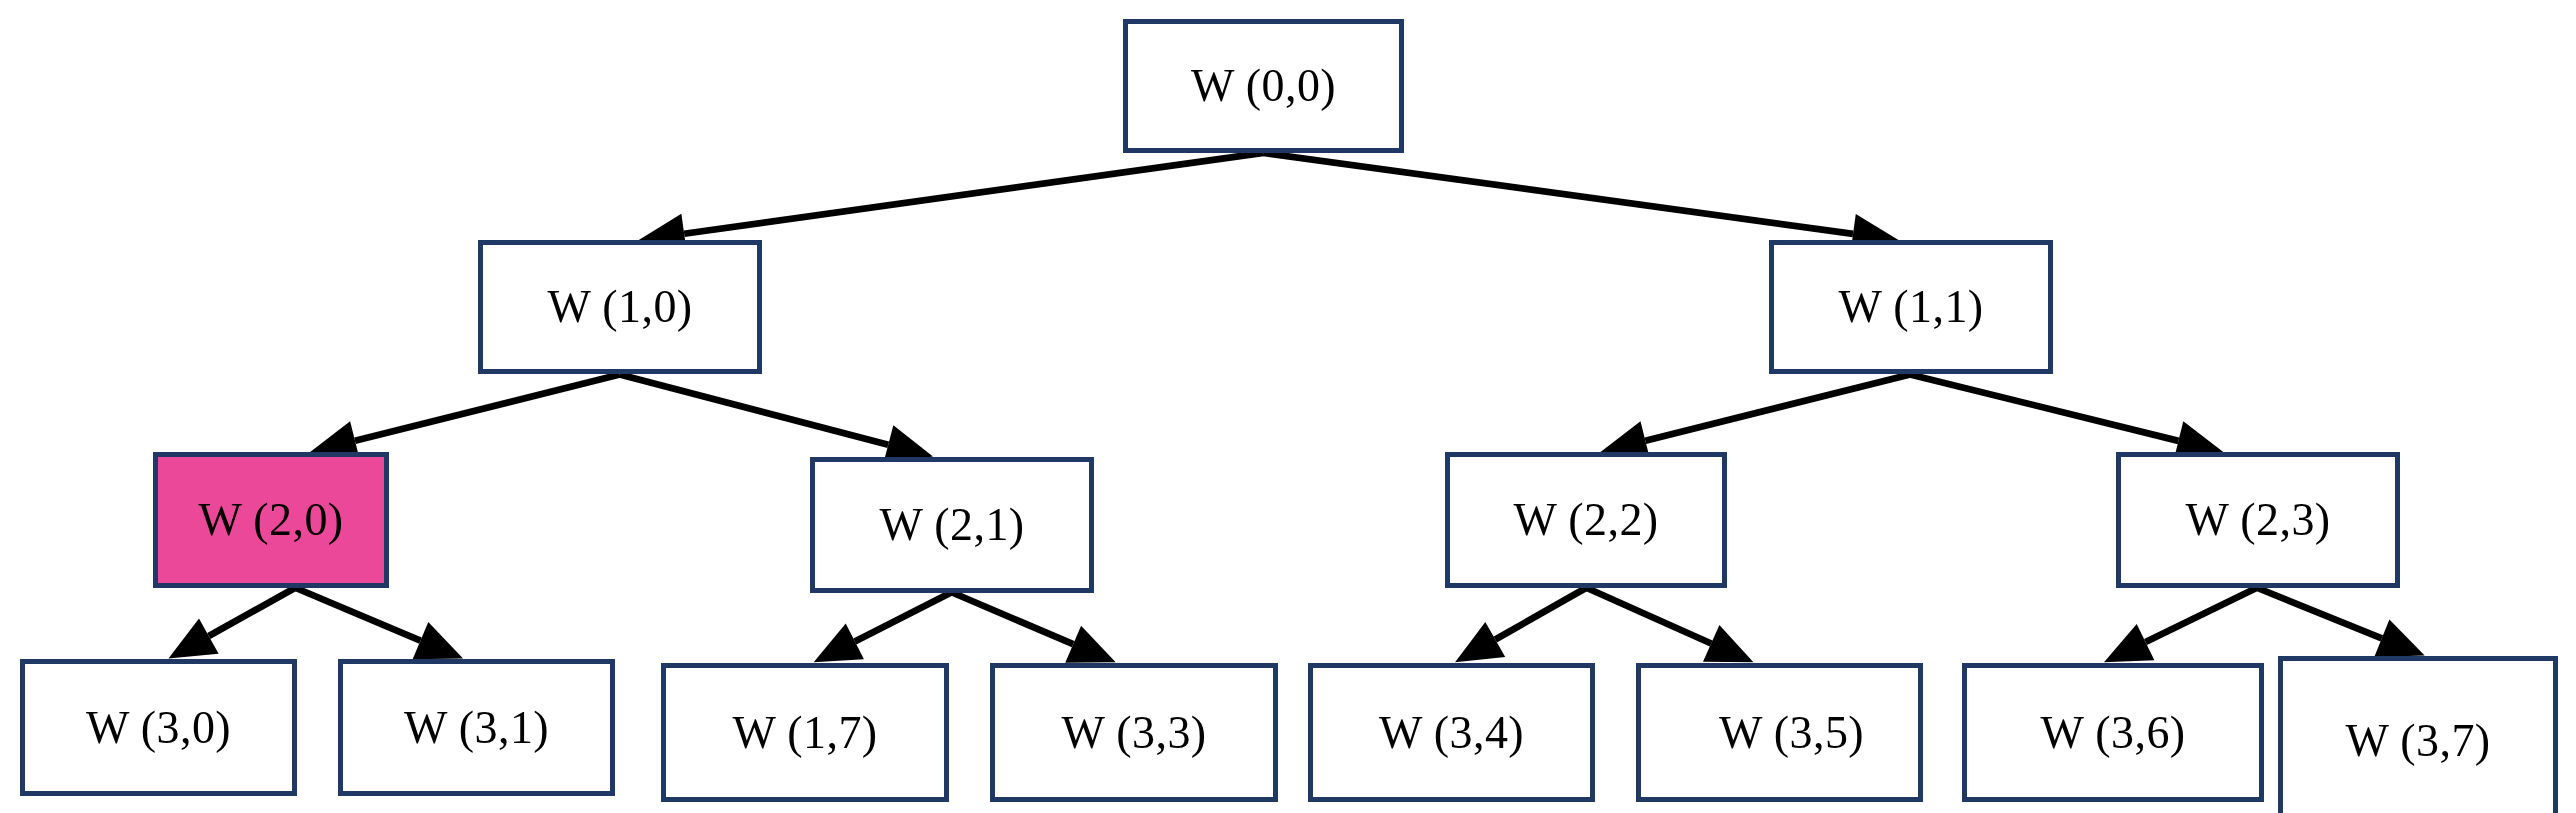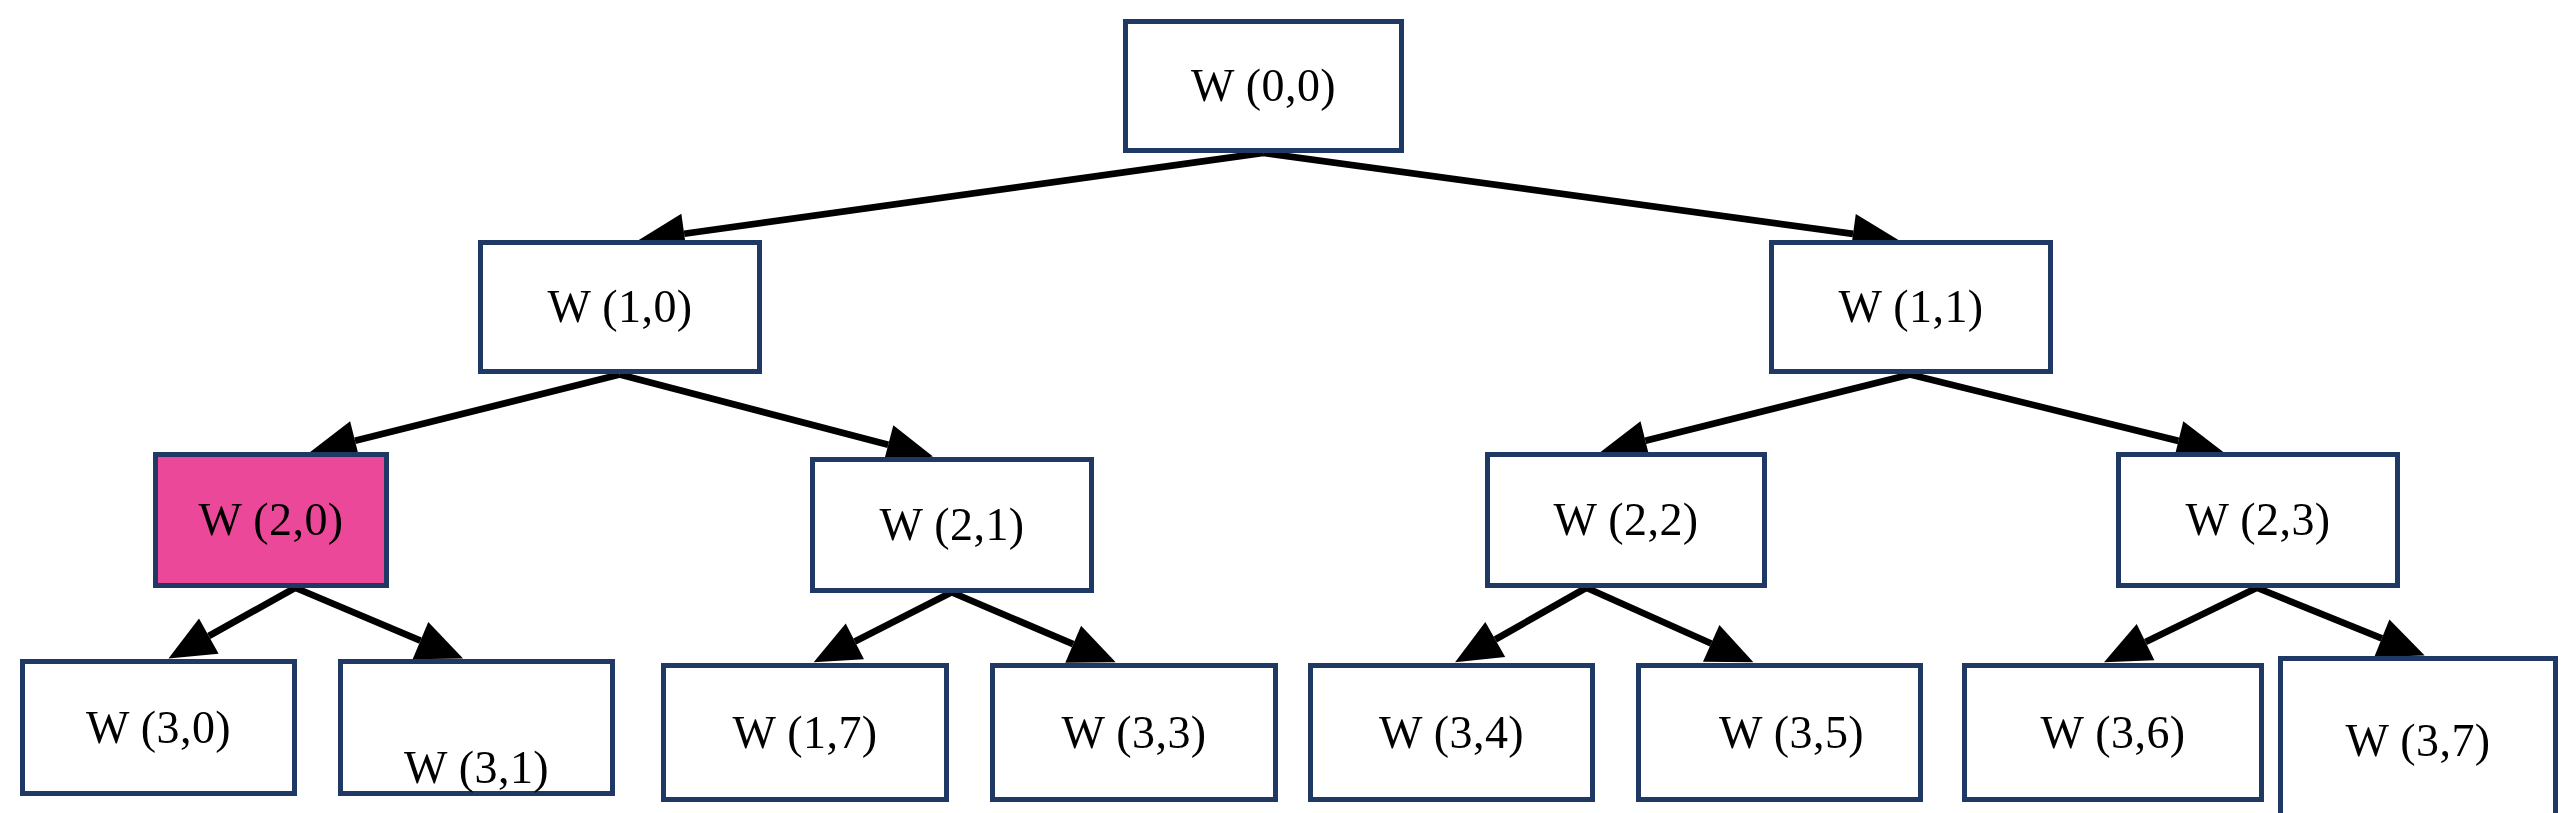--- a/index.html
+++ b/index.html
@@ -113,30 +113,30 @@
       </div>
       <div class="node" style="left: 1769px; top: 240px; width: 284px; height: 134px; border-color: rgb(31, 56, 100); background: rgb(255, 255, 255);">
         <span class="node-label" style="color: rgb(0, 0, 0);">W (1,1)</span>
       </div>
       <div class="node" style="left: 153px; top: 452px; width: 236px; height: 136px; border-color: rgb(31, 56, 100); background: #ec4899;">
         <span class="node-label" style="color: rgb(0, 0, 0);">W (2,0)</span>
       </div>
       <div class="node" style="left: 810px; top: 457px; width: 284px; height: 136px; border-color: rgb(31, 56, 100); background: rgb(255, 255, 255);">
         <span class="node-label" style="color: rgb(0, 0, 0);">W (2,1)</span>
       </div>
-      <div class="node" style="left: 1485px; top: 452px; width: 282px; height: 136px; border-color: rgb(31, 56, 100); background: rgb(255, 255, 255);">
+      <div class="node" style="left: 1445px; top: 452px; width: 282px; height: 136px; border-color: rgb(31, 56, 100); background: rgb(255, 255, 255);">
         <span class="node-label" style="color: rgb(0, 0, 0);">W (2,2)</span>
       </div>
       <div class="node" style="left: 2116px; top: 452px; width: 284px; height: 136px; border-color: rgb(31, 56, 100); background: rgb(255, 255, 255);">
         <span class="node-label" style="color: rgb(0, 0, 0);">W (2,3)</span>
       </div>
       <div class="node" style="left: 20px; top: 659px; width: 277px; height: 137px; border-color: rgb(31, 56, 100); background: rgb(255, 255, 255);">
         <span class="node-label" style="color: rgb(0, 0, 0);">W (3,0)</span>
       </div>
-      <div class="node" style="left: 338px; top: 659px; width: 277px; height: 137px; border-color: rgb(31, 56, 100); background: rgb(255, 255, 255); align-items: flex-end;">
+      <div class="node" style="left: 338px; top: 659px; width: 277px; height: 137px; border-color: rgb(31, 56, 100); background: rgb(255, 255, 255);">
         <span class="node-label" style="color: rgb(0, 0, 0);">W (3,1)</span>
       </div>
       <div class="node" style="left: 661px; top: 663px; width: 288px; height: 139px; border-color: rgb(31, 56, 100); background: rgb(255, 255, 255);">
         <span class="node-label" style="color: rgb(0, 0, 0);">W (1,7)</span>
       </div>
       <div class="node" style="left: 990px; top: 663px; width: 288px; height: 139px; border-color: rgb(31, 56, 100); background: rgb(255, 255, 255);">
         <span class="node-label" style="color: rgb(0, 0, 0);">W (3,3)</span>
       </div>
       <div class="node" style="left: 1308px; top: 663px; width: 287px; height: 139px; border-color: rgb(31, 56, 100); background: rgb(255, 255, 255);">
         <span class="node-label" style="color: rgb(0, 0, 0);">W (3,4)</span>

